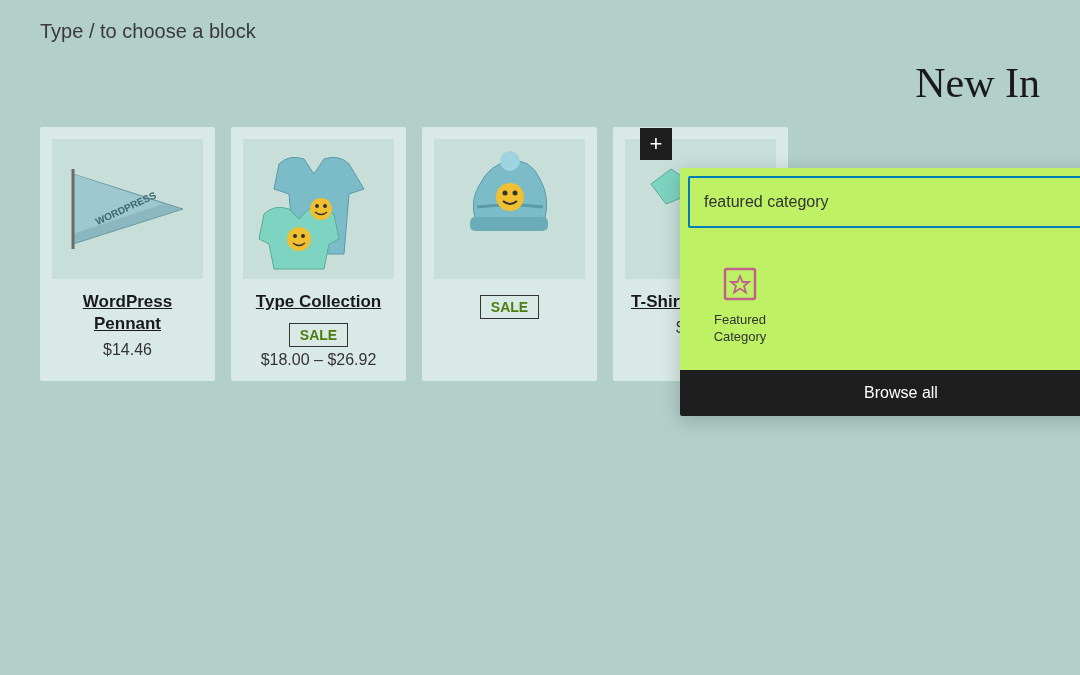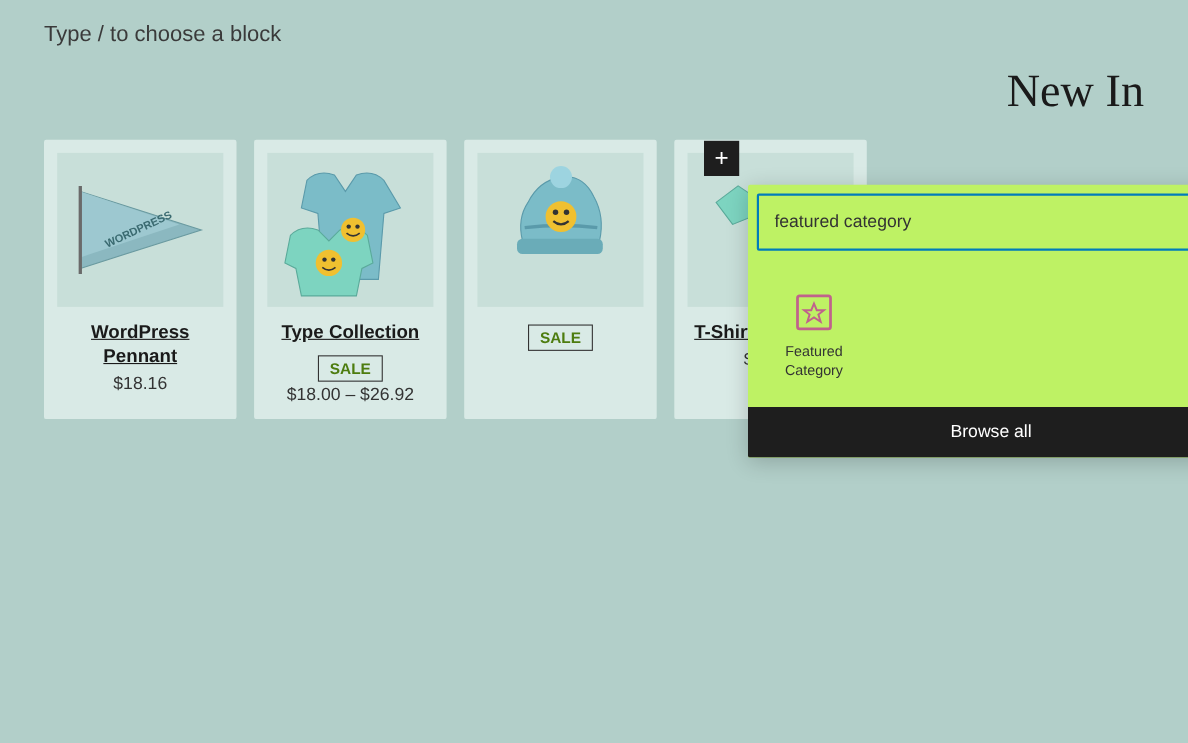--- a/index.html
+++ b/index.html
@@ -220,21 +220,21 @@
     <div class="product-card">
       <div class="product-image-area">
         <svg class="pennant-svg" viewBox="0 0 130 100" xmlns="http://www.w3.org/2000/svg">
           <polygon points="10,15 120,50 10,85" fill="#8bb8c0" stroke="#6a9aa0" stroke-width="1"></polygon>
           <polygon points="10,15 100,45 10,75" fill="#9dc8d0" stroke="none"></polygon>
           <text x="30" y="54" font-size="10" fill="#3a6a70" font-weight="bold" transform="rotate(-25, 60, 50)">WORDPRESS</text>
           <line x1="10" y1="10" x2="10" y2="90" stroke="#6a6a6a" stroke-width="3"></line>
         </svg>
       </div>
       <div class="product-name">WordPress<br>Pennant</div>
-      <div class="product-price">$18.16</div>
+      <div class="product-price">$14.46</div>
     </div>
 
     <div class="product-card">
       <div class="product-image-area">
         <svg class="hoodie-svg" viewBox="0 0 140 130" xmlns="http://www.w3.org/2000/svg">
 
           <path d="M30,20 Q40,10 55,15 L65,30 L75,15 Q90,10 100,20 L115,45 L100,50 L95,110 L45,110 L40,50 L25,45 Z" fill="#7bbcc8" stroke="#5a9aaa" stroke-width="1"></path>
 
           <path d="M15,70 Q25,60 40,65 L50,75 L60,65 Q75,60 85,70 L90,95 L80,100 L75,125 L25,125 L20,100 L10,95 Z" fill="#7dd4c0" stroke="#5aaa9a" stroke-width="1"></path>
 

